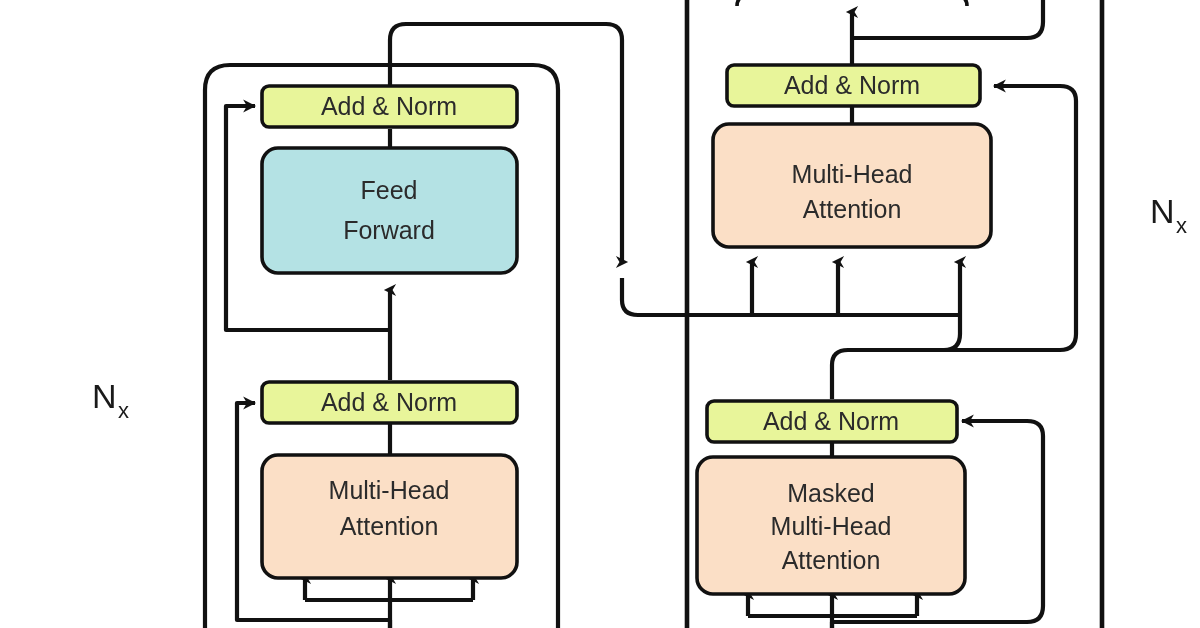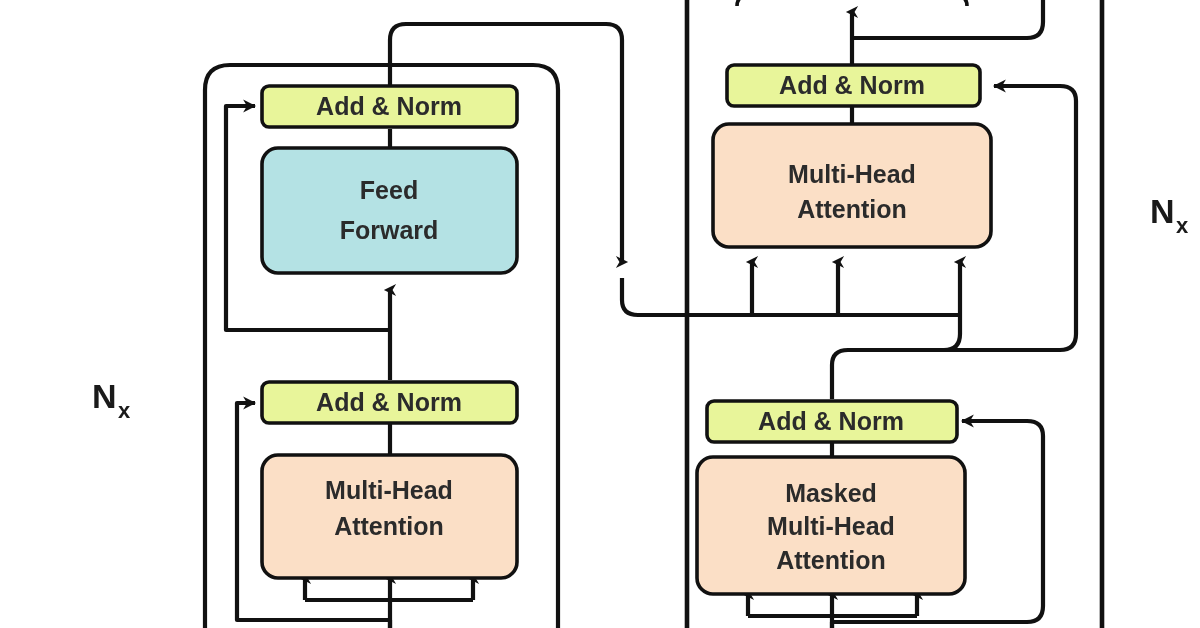--- a/index.html
+++ b/index.html
@@ -1,21 +1,21 @@
 <!DOCTYPE html>
 <html><head>
 <meta charset="utf-8">
 <title>Transformer Architecture Diagram</title>
 <style>
   html,body{margin:0;padding:0;background:#ffffff;}
   body{
     font-family:"Liberation Sans","DejaVu Sans",sans-serif;
     width:1200px;height:628px;overflow:hidden;
   }
-  #stage{position:relative;width:1200px;height:628px;background:#fff;font-weight:bold;}
+  #stage{position:relative;width:1200px;height:628px;background:#fff;}
   svg#diagram{position:absolute;left:0;top:0;width:1200px;height:628px;display:block;}
 
   .blk-label{
     font-family:"Liberation Sans","DejaVu Sans",sans-serif;
     fill:#2b2b2b;
     text-anchor:middle;
     dominant-baseline:middle;
   }
   .lbl-addnorm{font-size:25px;}
   .lbl-box{font-size:25px;}

